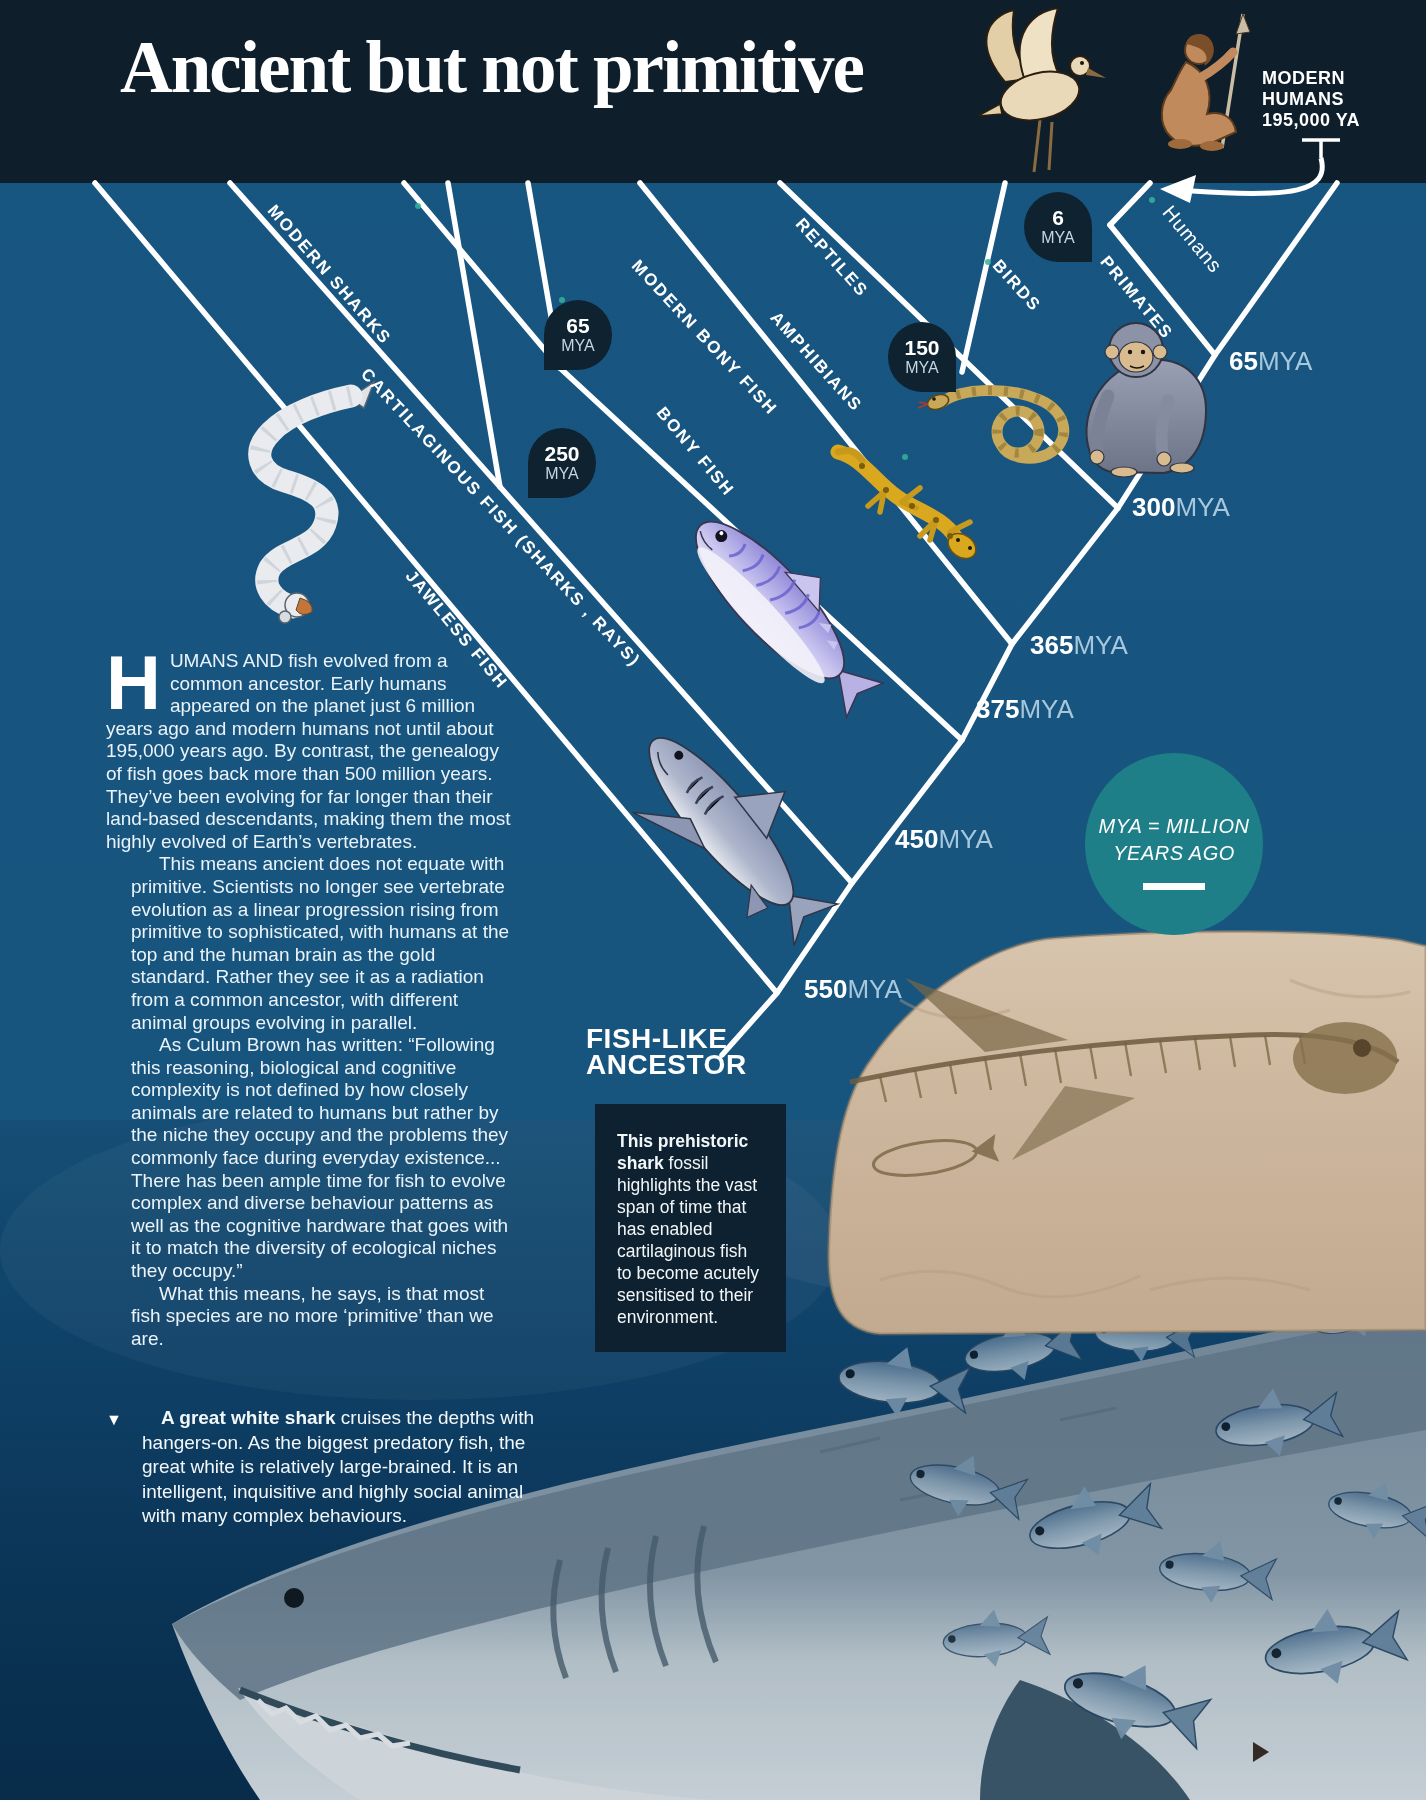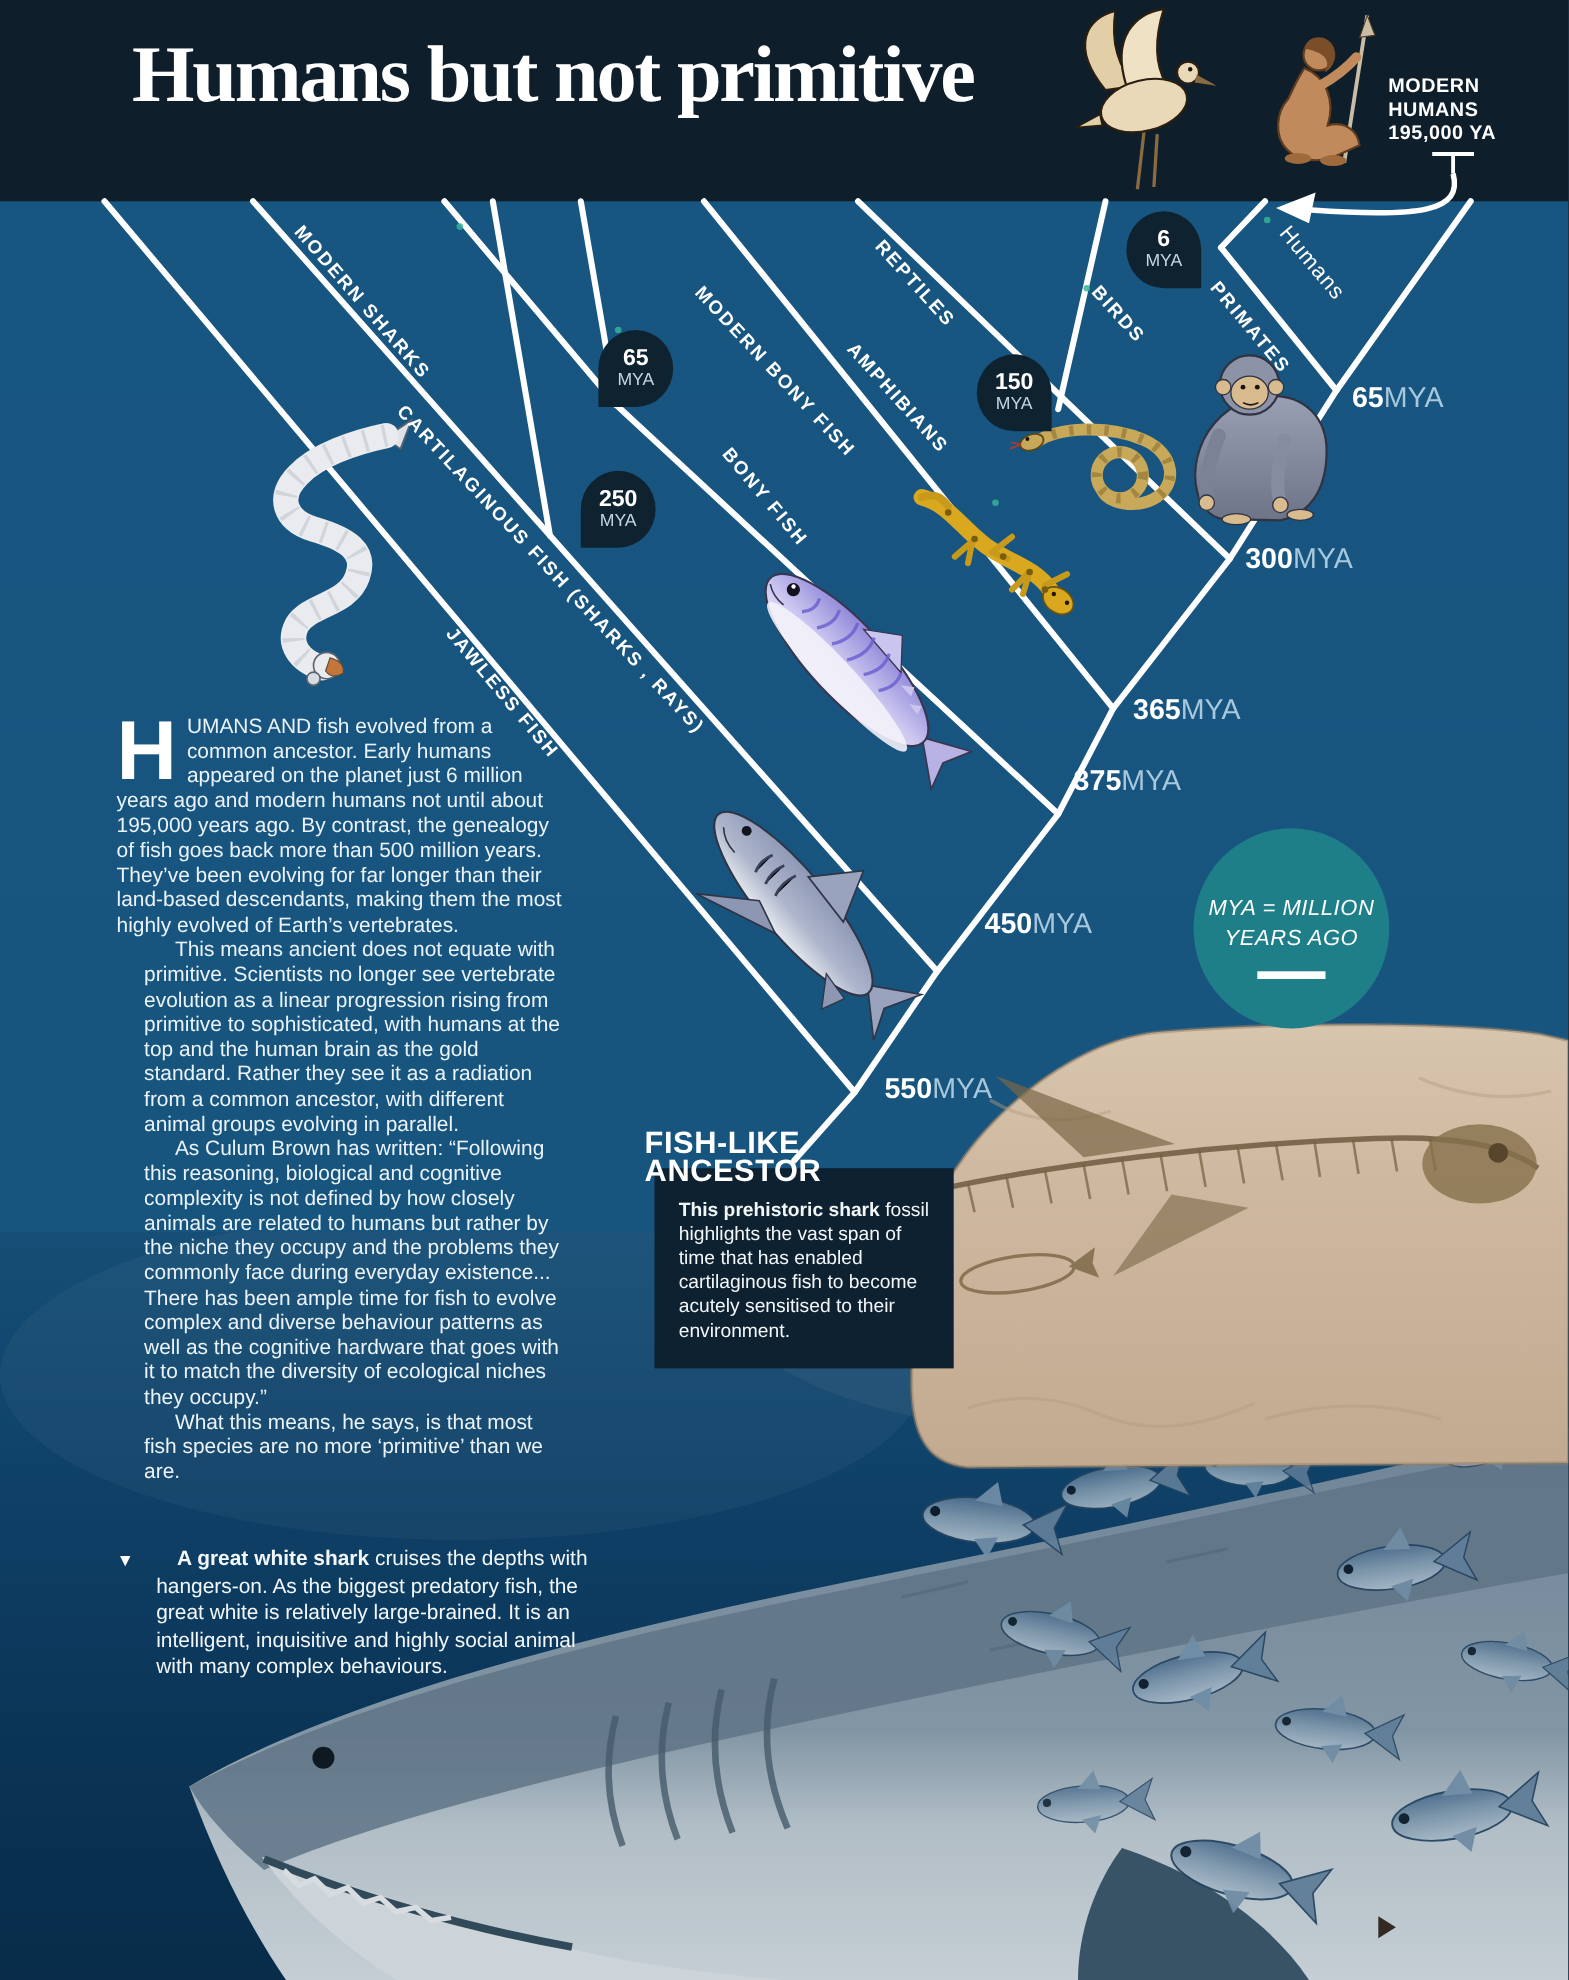--- a/index.html
+++ b/index.html
@@ -12,21 +12,21 @@
          font-family:"Liberation Serif",serif;font-weight:700;font-size:73px;letter-spacing:-2px;}
   .subtitle{position:absolute;left:120px;top:113px;width:730px;text-align:center;color:#fff;z-index:2;
          font-family:"Liberation Serif",serif;font-size:28px;letter-spacing:0;}
   .mh{position:absolute;left:1262px;top:68px;color:#fff;font-weight:700;font-size:18px;line-height:21px;letter-spacing:.5px;z-index:2;}
   
   .photo{position:absolute;left:0;top:1120px;width:1426px;height:680px;
          background:linear-gradient(180deg,#17557F 0%,#144E77 16%,#0F426A 42%,#0B3658 72%,#092E4D 100%);z-index:1;}
   
   .fossilwrap{position:absolute;left:0;top:0;z-index:2;}
   
-  .capbox{position:absolute;left:595px;top:1062px;width:272px;box-sizing:border-box;
+  .capbox{position:absolute;left:595px;top:1104px;width:191px;box-sizing:border-box;
           padding:26px 20px 24px 22px;background:#0E2130;color:#F2F7FA;z-index:3;
           font-size:17.5px;line-height:22px;}
   .capbox b{font-weight:700;}
   
   .legend{position:absolute;left:1085px;top:753px;width:178px;height:182px;border-radius:50%;
           background:#1E7F88;color:#fff;z-index:2;text-align:center;font-size:20px;line-height:27px;}
   .legend .ltxt{margin-top:60px;letter-spacing:.5px;font-style:italic;}
   .legend .dash{width:62px;height:7px;background:#fff;margin:16px auto 0 auto;}
   
   .article{position:absolute;left:106px;top:650px;width:410px;color:#EAF3F9;z-index:5;
@@ -56,21 +56,21 @@
   .svgtree{position:absolute;left:0;top:0;z-index:4;pointer-events:none;}
   .pgturn{position:absolute;left:1253px;top:1742px;width:0;height:0;z-index:6;
           border-top:10px solid transparent;border-bottom:10px solid transparent;border-left:16px solid #241A10;opacity:.9;}
 </style>
 </head>
 <body>
 
 <div class="page">
 
   <div class="hdr"></div>
-  <div class="title">Humans but not primitive</div>
+  <div class="title">Ancient but not primitive</div>
   <div class="mh">
     <div>MODERN</div>
     <div>HUMANS</div>
     <div>195,000 YA</div>
   </div>
 
   <div class="photo">
     <svg width="1426" height="680" viewBox="0 1120 1426 680">
       <defs>
         <linearGradient id="gSharkB" x1="0" y1="0" x2="0" y2="1">

